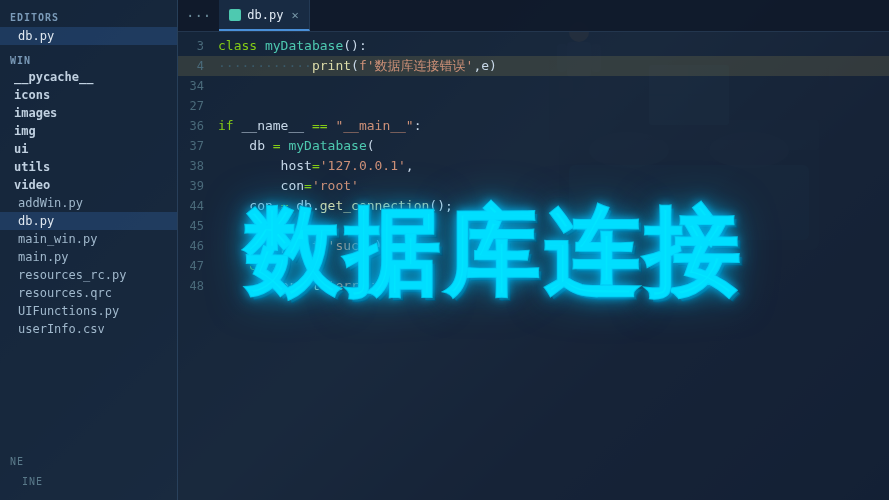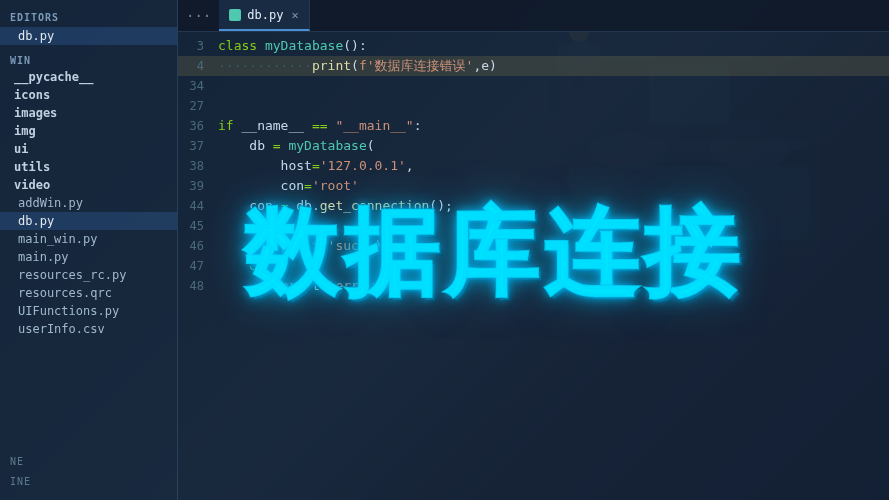--- a/index.html
+++ b/index.html
@@ -320,21 +320,21 @@
       <div class="sidebar-item">main.py</div>
       <div class="sidebar-item">resources_rc.py</div>
       <div class="sidebar-item">resources.qrc</div>
       <div class="sidebar-item">UIFunctions.py</div>
       <div class="sidebar-item">userInfo.csv</div>
     </div>
 
     <div style="position:absolute;bottom:30px;left:0;width:178px;">
       <div class="bottom-label-item">NE</div>
     </div>
-    <div style="position:absolute;bottom:10px;left:0;width:144px;margin-top:48px;">
+    <div style="position:absolute;bottom:10px;left:12px;width:144px;margin-top:48px;">
       <div class="bottom-label-item">INE</div>
     </div>
   </div>
 
   <div class="main-area">
 
     <div class="tab-bar">
       <span class="tab-dots">···</span>
       <div class="tab active">
         <div class="tab-icon"></div>

